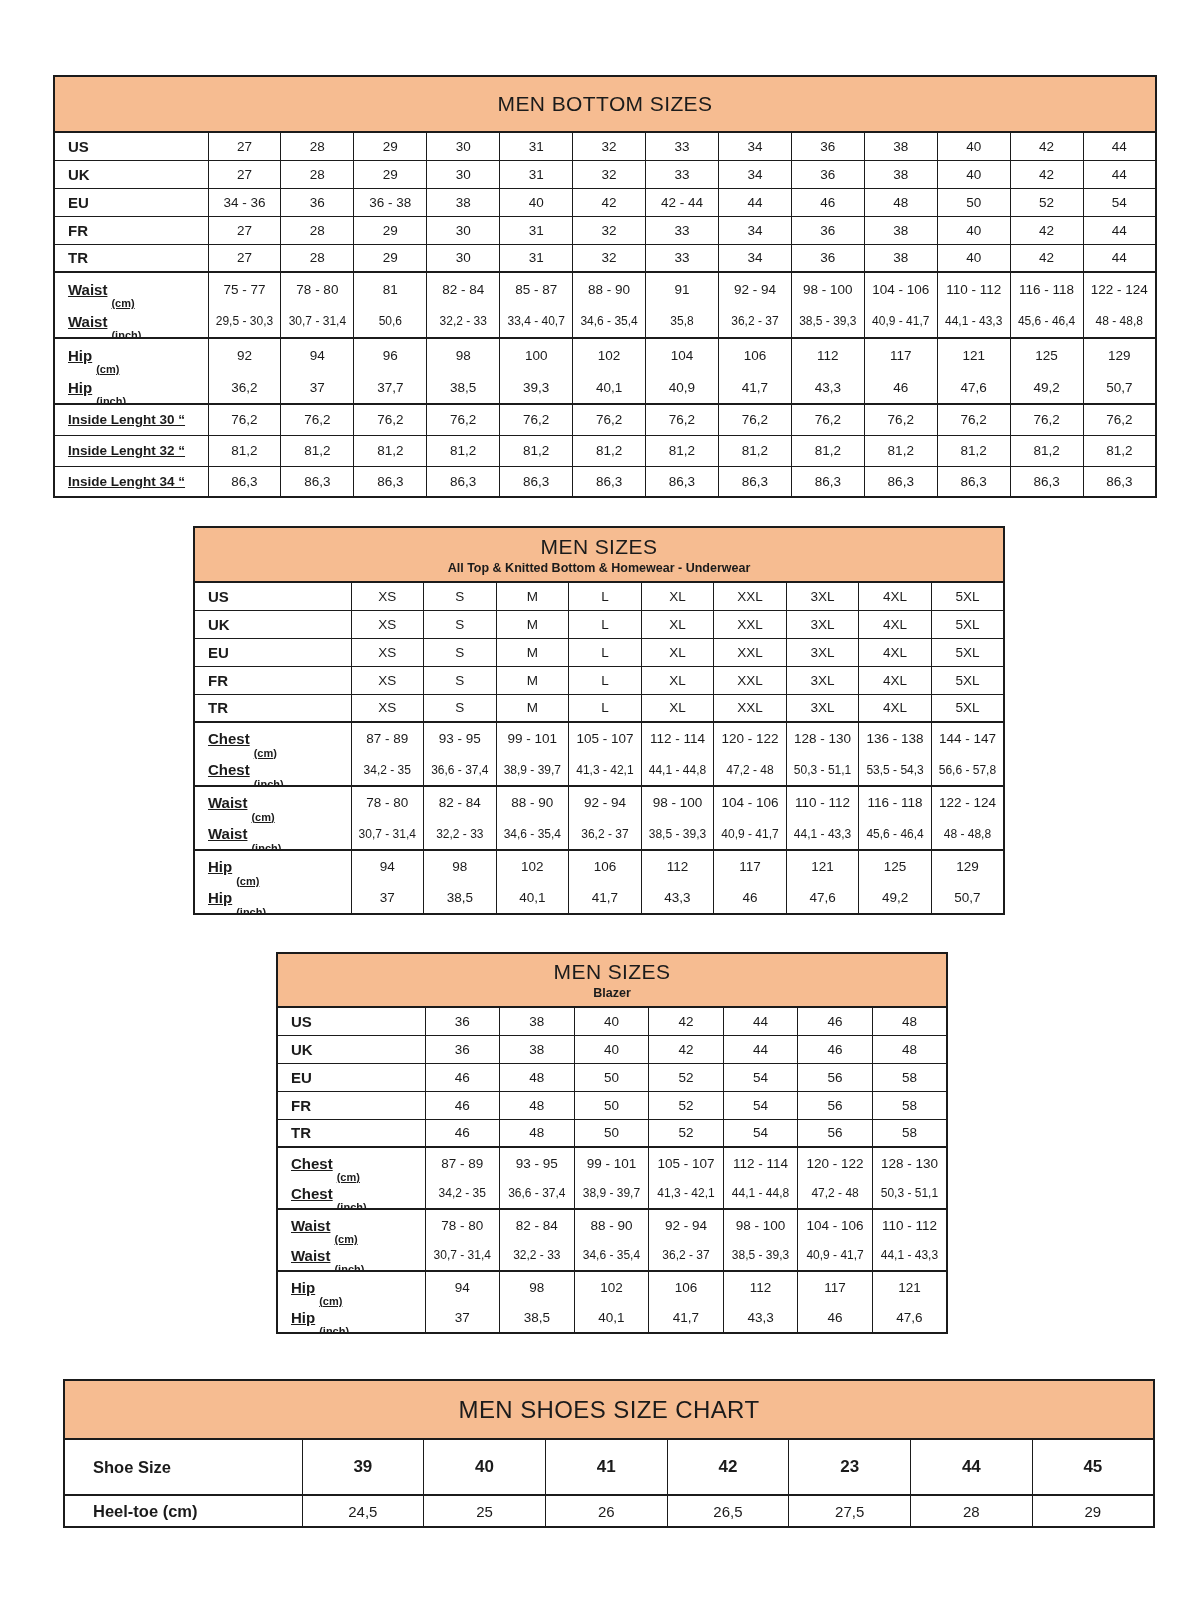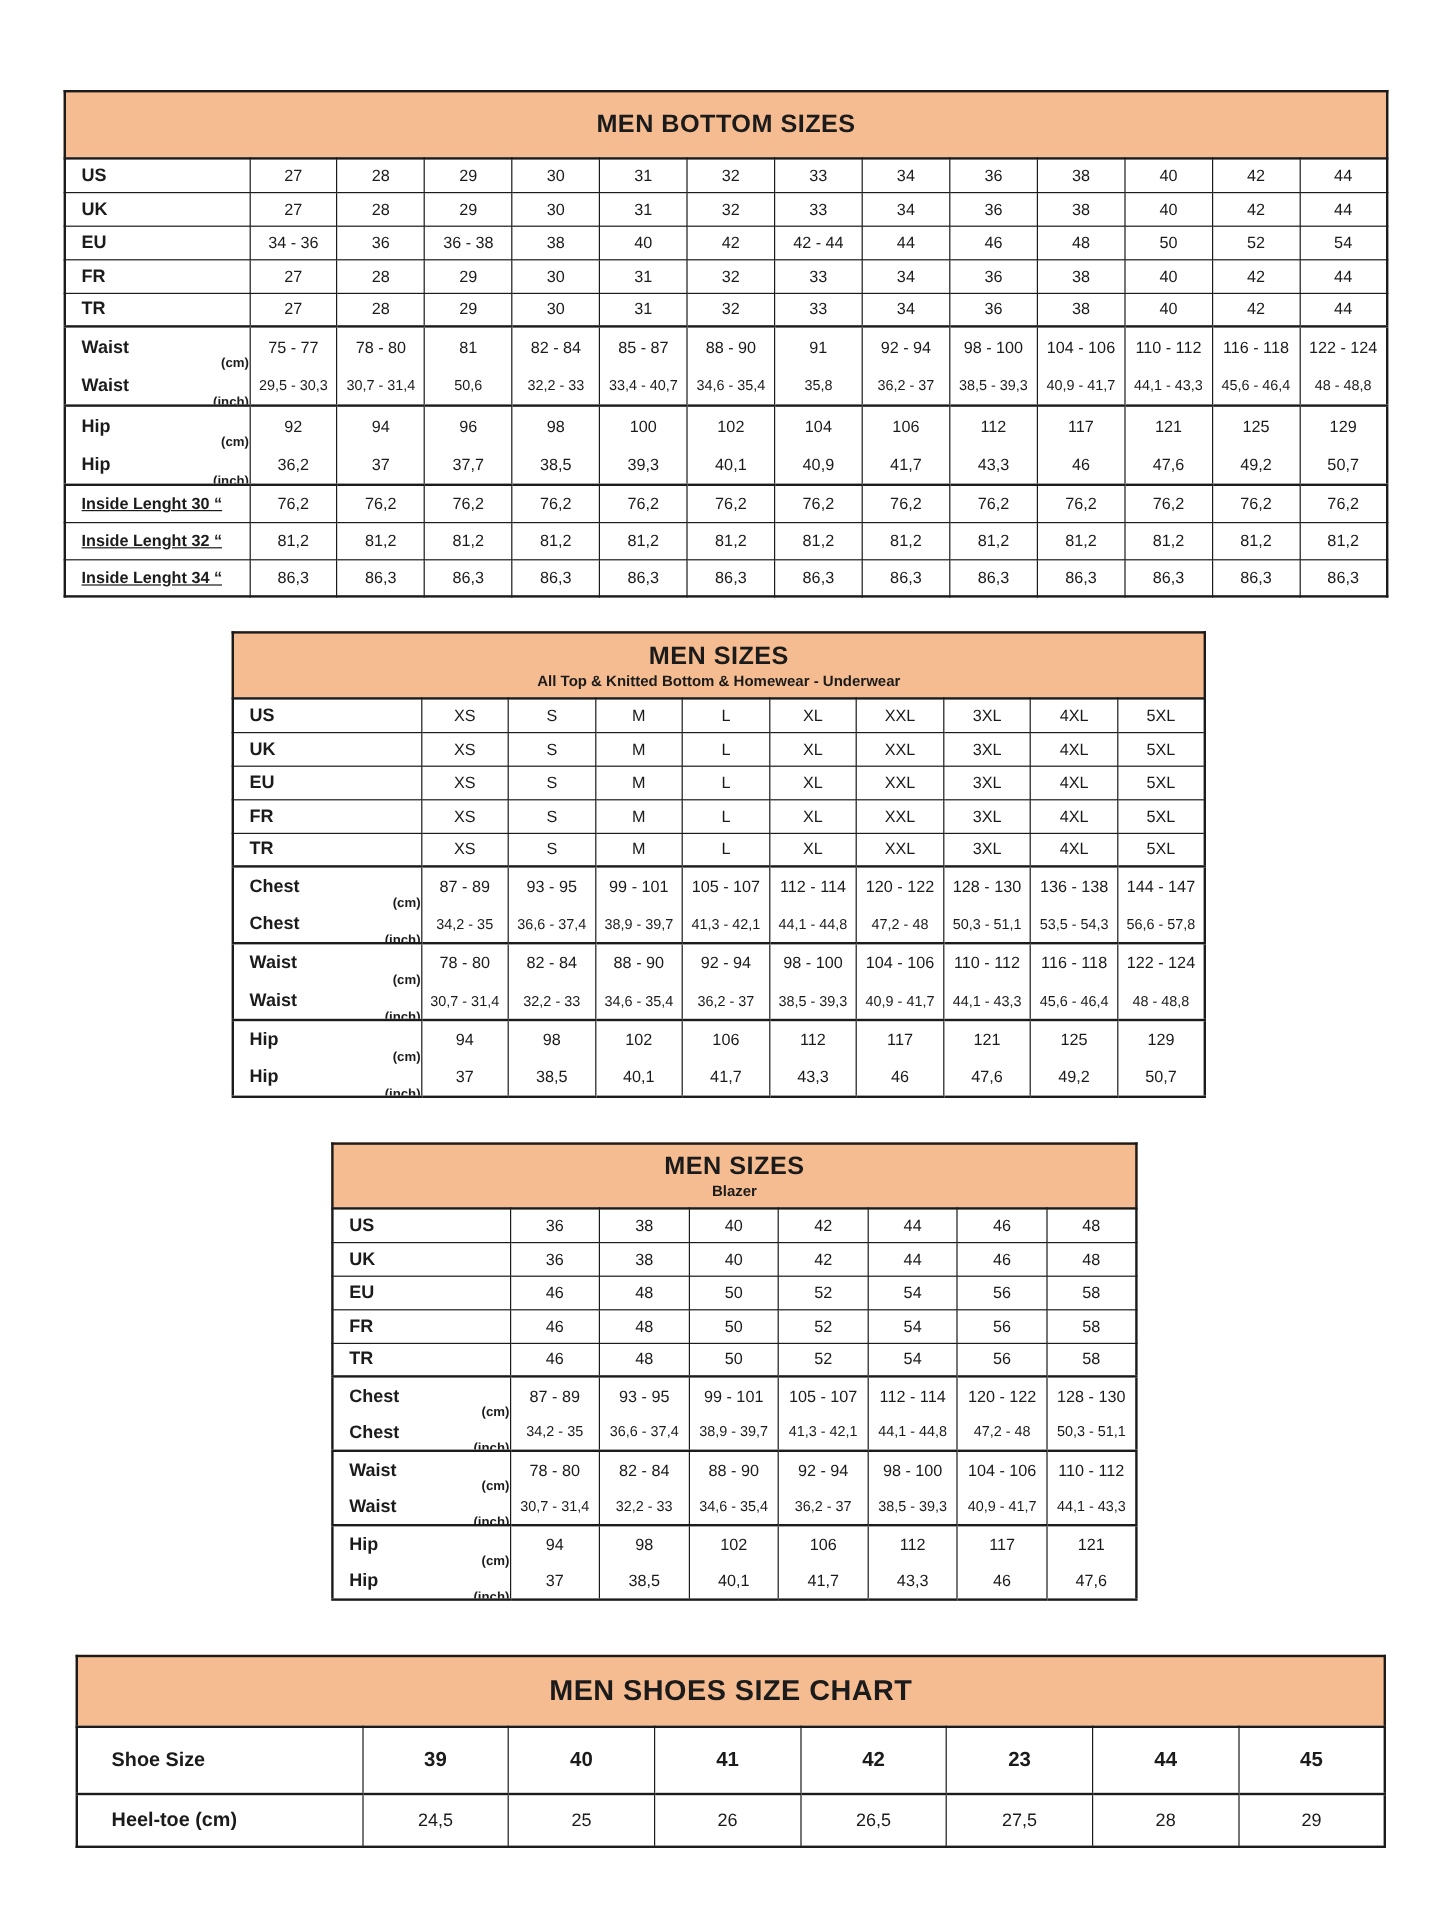--- a/index.html
+++ b/index.html
@@ -33,21 +33,21 @@
     align-items: center;
     justify-content: center;
     box-sizing: border-box;
     text-align: center;
   }
   #tbl-0 .title-bar { height: 56px; }
   #tbl-1 .title-bar { height: 55px; }
   #tbl-2 .title-bar { height: 54px; }
   #tbl-3 .title-bar { height: 59px; text-align: right; }
 
-  .tbl-title { font-weight: 700; font-size: 21px; letter-spacing: 0.4px; }
+  .tbl-title { font-weight: 400; font-size: 21px; letter-spacing: 0.4px; }
   #tbl-3 .tbl-title { font-size: 24px; }
   .tbl-subtitle { font-weight: 700; font-size: 12.5px; margin-top: 2px; }
 
   table.tbl {
     border-collapse: collapse;
     table-layout: fixed;
     width: 100%;
     border: 2px solid #1b1b1b;
   }
   table.tbl td {
@@ -80,27 +80,27 @@
   .val.boldval { font-weight: 700; font-size: 16.5px; }
   #tbl-3 .val { font-size: 15px; }
   #tbl-3 .val.boldval { font-size: 17px; }
 
   
   #tbl-0 tr.simple { height: 28px; }
   #tbl-1 tr.simple, #tbl-2 tr.simple { height: 28px; }
   #tbl-0 tr.simple.late { height: 31px; }
   #tbl-0 tr.simple.late .main { font-size: 13.5px; text-decoration: underline; }
   #tbl-3 tbody tr:first-child { height: 56px; }
-  #tbl-3 tbody tr:last-child { height: 44px; }
+  #tbl-3 tbody tr:last-child { height: 32px; }
 
   
   .pair-line { display: flex; align-items: center; justify-content: center; height: 32px; }
   #tbl-1 .pair-line { height: 31px; }
   #tbl-2 .pair-line { height: 30px; }
-  .pair-label { justify-content: space-between; padding-left: 13px; }
+  .pair-label { justify-content: flex-start; padding-left: 13px; text-decoration: underline; }
 </style>
 </head>
 <body>
 
 <div class="page">
     <div class="table-wrap" id="tbl-0">
       <div class="title-bar">
         <div class="tbl-title">MEN BOTTOM SIZES</div>
       </div>
       <table class="tbl">

